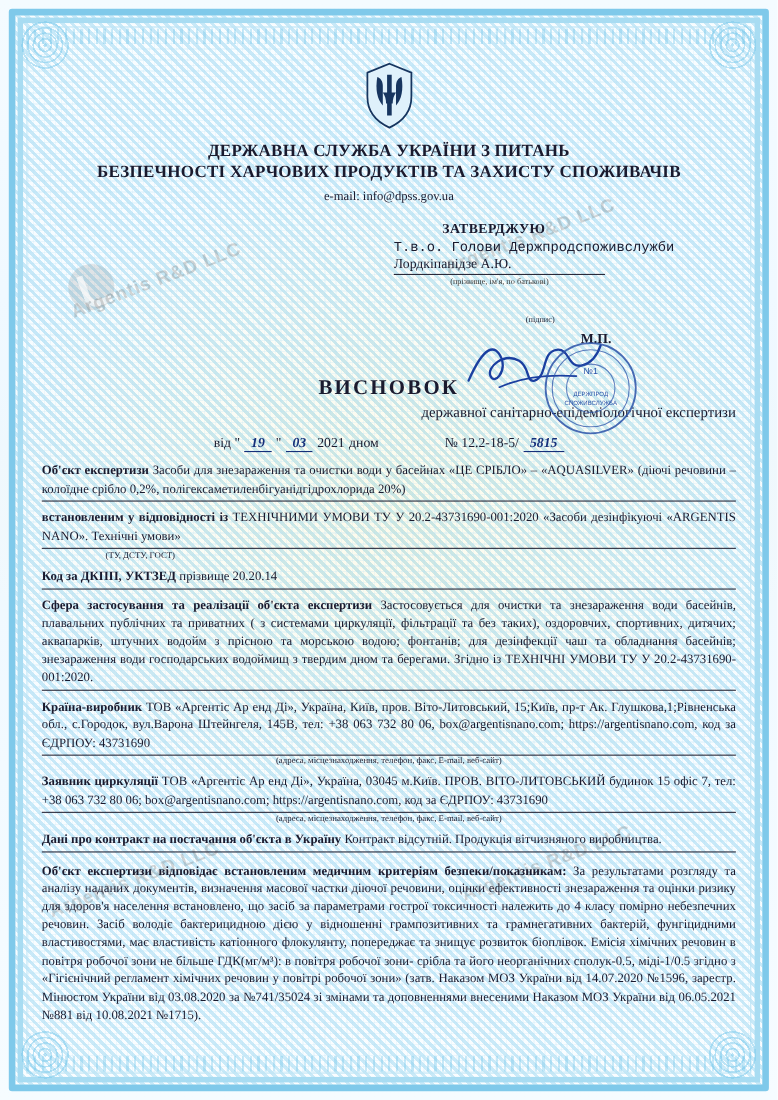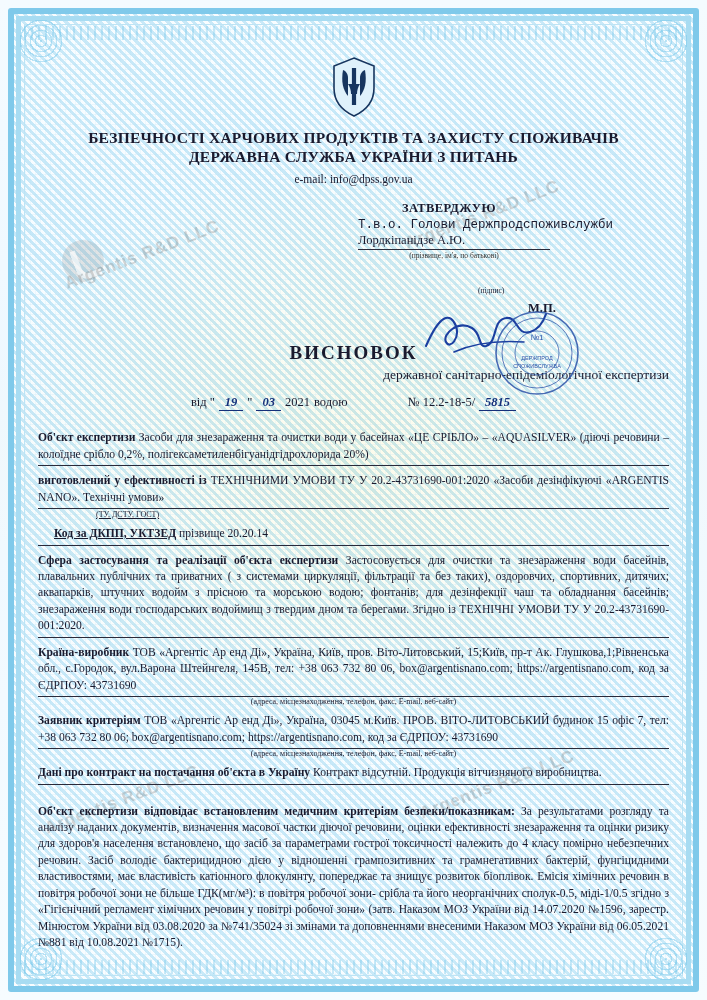--- a/index.html
+++ b/index.html
@@ -222,38 +222,37 @@
   .hw {
     font-family: "Liberation Serif", serif;
     font-style: italic;
     font-weight: 700;
     color: #16307a;
     border-bottom: 1px solid #16307a;
     padding: 0 6px;
   }
   .date-row .spacer { width: 52px; }
   .para {
-    margin-top: 19px;
+    margin-top: 9px;
     text-align: justify;
     font-size: 11.6px;
     line-height: 1.42;
   }
   .para.tight { margin-top: 7px; }
   .lbl { font-weight: 700; }
-  .underline-label { text-decoration: underline; font-weight: 700; margin-left: 16px; }
+  .underline-label { font-weight: 700; }
   .center-hint {
     text-align: center;
     font-size: 8px;
     margin-top: 0px;
   }
   .left-hint {
     font-size: 8px;
     margin-top: 1px;
     margin-left: 58px;
-    text-decoration: underline;
   }
   .rule {
     border-top: 1px solid #2a2a3a;
     margin-top: 2px;
   }
   .just { text-align: justify; }
 </style>
 </head>
 <body>
 
@@ -279,22 +278,22 @@
 
     <svg class="coat" width="46" height="62" viewBox="0 0 46 62">
       <path d="M23 2 L43 10 V32 C43 46 34 55 23 60 C12 55 3 46 3 32 V10 Z" fill="#dff1fb" stroke="#17355f" stroke-width="1.6"></path>
       <path d="M23 12 L23 49" stroke="#17355f" stroke-width="4.2" fill="none"></path>
       <path d="M12 14 C10 26 12 34 17 40 L17 22 C17 18 15 15 12 14 Z" fill="#17355f"></path>
       <path d="M34 14 C36 26 34 34 29 40 L29 22 C29 18 31 15 34 14 Z" fill="#17355f"></path>
       <path d="M17 28 C19 31 20 34 20 38 L26 38 C26 34 27 31 29 28 Z" fill="#17355f"></path>
     </svg>
 
     <div class="org-title">
+      <div>ДЕРЖАВНА СЛУЖБА УКРАЇНИ З ПИТАНЬ</div>
       <div>БЕЗПЕЧНОСТІ ХАРЧОВИХ ПРОДУКТІВ ТА ЗАХИСТУ СПОЖИВАЧІВ</div>
-      <div>ДЕРЖАВНА СЛУЖБА УКРАЇНИ З ПИТАНЬ</div>
     </div>
     <div class="org-address">
       <div>e-mail: info@dpss.gov.ua</div>
     </div>
 
     <div class="approve-block">
       <div class="approve-title">ЗАТВЕРДЖУЮ</div>
       <div class="approve-line">Т.в.о. Голови Держпродспоживслужби</div>
       <div class="approve-name">Лордкіпанідзе А.Ю.</div>
       <div class="hint">(прізвище, ім'я, по батькові)</div>
@@ -318,34 +317,34 @@
 
     <div class="doc-title">ВИСНОВОК</div>
     <div class="doc-subtitle">державної санітарно-епідеміологічної експертизи</div>
 
     <div class="date-row">
       <span>від "</span>
       <span class="hw">19</span>
       <span>"</span>
       <span class="hw">03</span>
       <span>2021</span>
-      <span>водою</span>
+      <span>дном</span>
       <span class="spacer"></span>
       <span>№ 12.2-18-5/</span>
       <span class="hw">5815</span>
     </div>
 
     <div class="para">
       <span class="lbl">Об'єкт експертизи</span>
       <span>Засоби для знезараження та очистки води у басейнах «ЦЕ СРІБЛО» – «AQUASILVER» (діючі речовини – колоїдне срібло 0,2%, полігексаметиленбігуанідгідрохлорида 20%)</span>
     </div>
     <div class="rule"></div>
 
     <div class="para tight">
-      <span class="lbl">виготовлений у ефективності із</span>
+      <span class="lbl">встановленим у відповідності із</span>
       <span>ТЕХНІЧНИМИ УМОВИ ТУ У 20.2-43731690-001:2020 «Засоби дезінфікуючі «ARGENTIS NANO». Технічні умови»</span>
     </div>
     <div class="rule"></div>
     <div class="left-hint">(ТУ, ДСТУ, ГОСТ)</div>
 
     <div class="para tight">
       <span class="underline-label">Код за ДКПП, УКТЗЕД</span>
       <span>прізвище 20.20.14</span>
     </div>
     <div class="rule"></div>
@@ -357,21 +356,21 @@
     <div class="rule"></div>
 
     <div class="para tight just">
       <span class="lbl">Країна-виробник</span>
       <span>ТОВ «Аргентіс Ар енд Ді», Україна, Київ, пров. Віто-Литовський, 15;Київ, пр-т Ак. Глушкова,1;Рівненська обл., с.Городок, вул.Варона Штейнгеля, 145В, тел: +38 063 732 80 06, box@argentisnano.com; https://argentisnano.com, код за ЄДРПОУ: 43731690</span>
     </div>
     <div class="rule"></div>
     <div class="center-hint">(адреса, місцезнаходження, телефон, факс, Е-mail, веб-сайт)</div>
 
     <div class="para tight just">
-      <span class="lbl">Заявник критеріям</span>
+      <span class="lbl">Заявник циркуляції</span>
       <span>ТОВ «Аргентіс Ар енд Ді», Україна, 03045 м.Київ. ПРОВ. ВІТО-ЛИТОВСЬКИЙ будинок 15 офіс 7, тел: +38 063 732 80 06; box@argentisnano.com; https://argentisnano.com, код за ЄДРПОУ: 43731690</span>
     </div>
     <div class="rule"></div>
     <div class="center-hint">(адреса, місцезнаходження, телефон, факс, Е-mail, веб-сайт)</div>
 
     <div class="para tight just">
       <span class="lbl">Дані про контракт на постачання об'єкта в Україну</span>
       <span>Контракт відсутній. Продукція вітчизняного виробництва.</span>
     </div>
     <div class="rule"></div>

